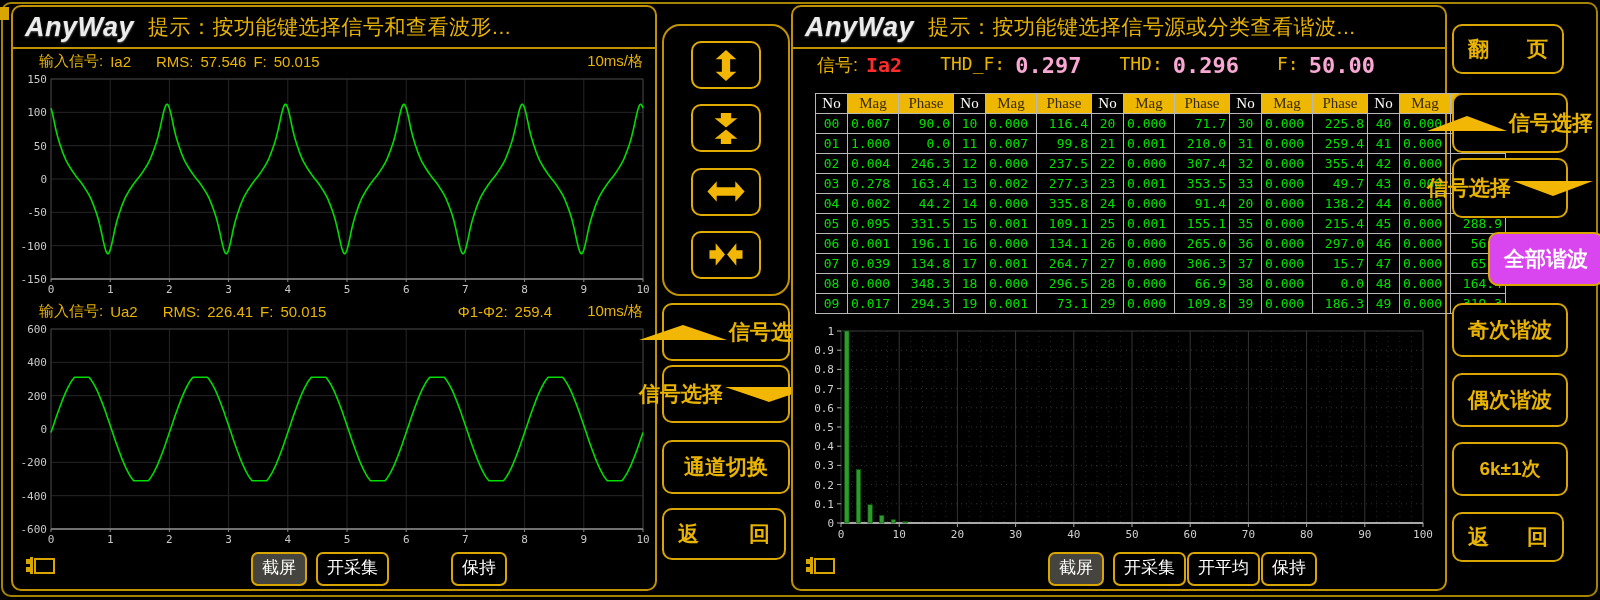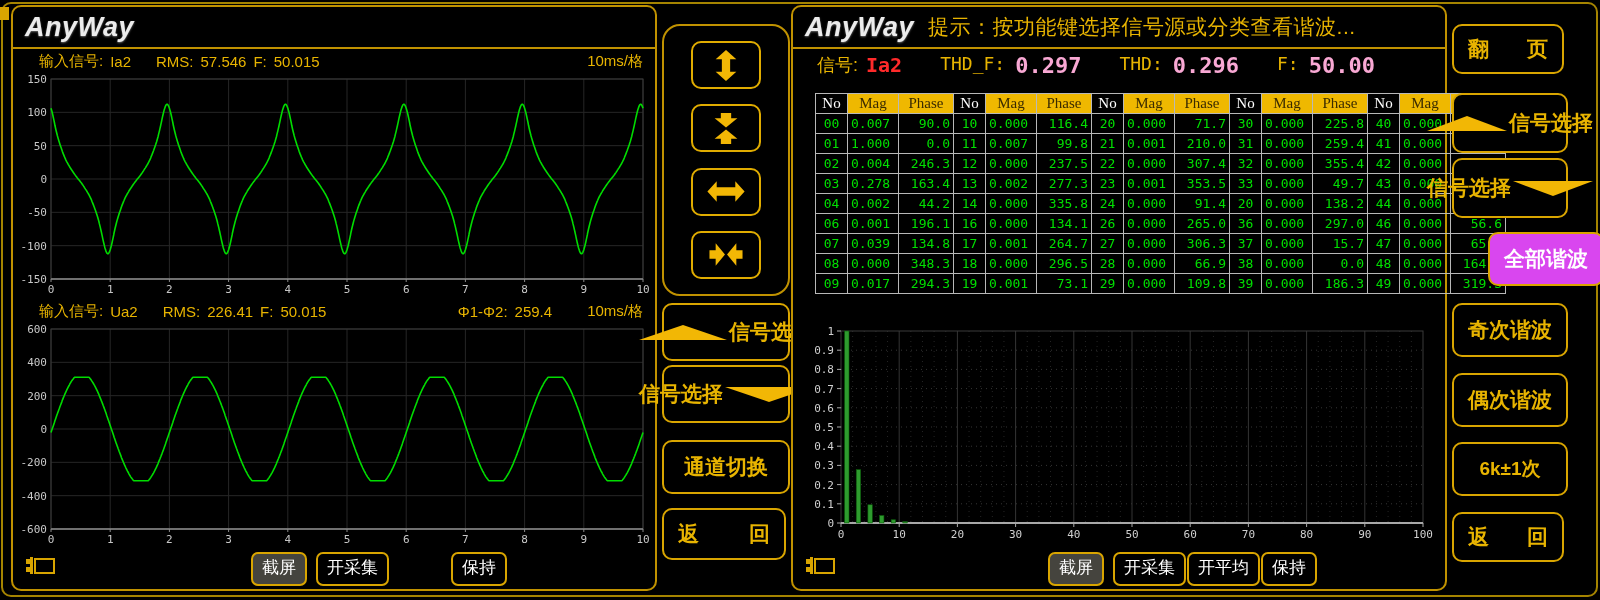--- a/index.html
+++ b/index.html
@@ -56,20 +56,21 @@
 </style>
 </head>
 <body>
 
 <div class="outer-frame"></div>
 <div class="corner-chip"></div>
 
 <div class="panel" id="left-panel">
   <div class="hdr">
     <span class="logo">AnyWay</span>
+    <span class="hint">提示：按功能键选择信号和查看波形...</span>
   </div>
 
   <div class="chart-label" style="top:45px;">
     <span>输入信号:</span>
     <span>Ia2</span>
     <span class="sp">RMS:</span>
     <span>57.546</span>
     <span>F:</span>
     <span>50.015</span>
     <span class="ml-auto">10ms/格</span>
@@ -357,20 +358,37 @@
           <td class="c-phase">335.8</td>
           <td class="c-no">24</td>
           <td class="c-mag">0.000</td>
           <td class="c-phase">91.4</td>
           <td class="c-no">20</td>
           <td class="c-mag">0.000</td>
           <td class="c-phase">138.2</td>
           <td class="c-no">44</td>
           <td class="c-mag">0.000</td>
           <td class="c-phase">309.3</td>
+        </tr>
+        <tr>
+          <td class="c-no">05</td>
+          <td class="c-mag">0.095</td>
+          <td class="c-phase">331.5</td>
+          <td class="c-no">15</td>
+          <td class="c-mag">0.001</td>
+          <td class="c-phase">109.1</td>
+          <td class="c-no">25</td>
+          <td class="c-mag">0.001</td>
+          <td class="c-phase">155.1</td>
+          <td class="c-no">35</td>
+          <td class="c-mag">0.000</td>
+          <td class="c-phase">215.4</td>
+          <td class="c-no">45</td>
+          <td class="c-mag">0.000</td>
+          <td class="c-phase">288.9</td>
         </tr>
         <tr>
           <td class="c-no">06</td>
           <td class="c-mag">0.001</td>
           <td class="c-phase">196.1</td>
           <td class="c-no">16</td>
           <td class="c-mag">0.000</td>
           <td class="c-phase">134.1</td>
           <td class="c-no">26</td>
           <td class="c-mag">0.000</td>

